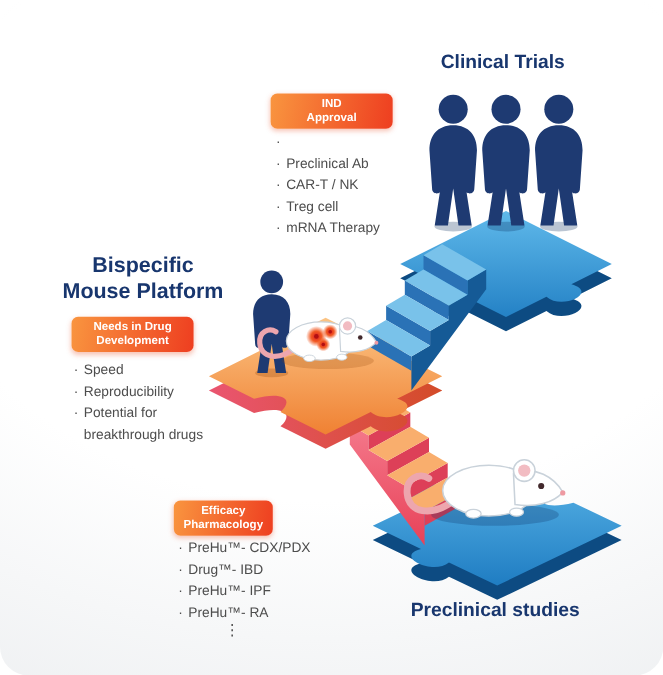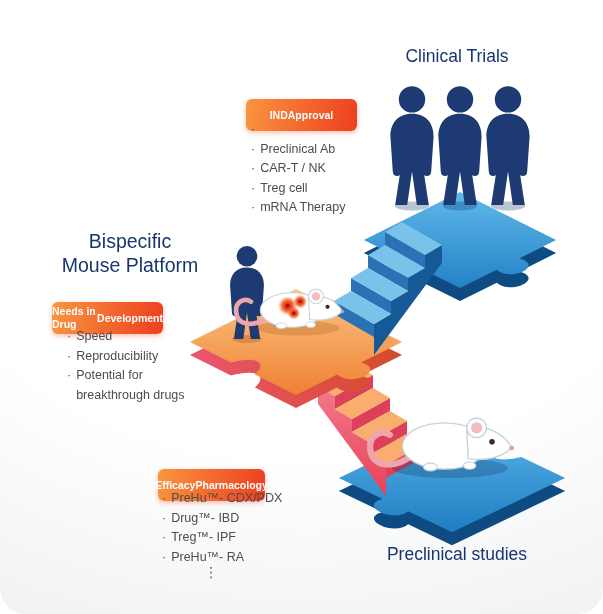--- a/index.html
+++ b/index.html
@@ -1,29 +1,29 @@
 <!DOCTYPE html>
 <html style="--navy: #18366e; --badge-start: #f9953f; --badge-end: #ee3e20; --list-text: #4d4d4d; --blue: #2b8ed2; --orange: #f0812f; --pink: #ec4d61;"><head>
 <meta charset="utf-8">
 <style>
   html,body{margin:0;padding:0;background:#ffffff;font-family:"Liberation Sans",sans-serif;}
   .canvas{position:relative;width:603px;height:614px;border-radius:26px;overflow:hidden;
           background:radial-gradient(120% 85% at 50% 30%, #ffffff 52%, #edeff1 100%);}
   .scene{position:absolute;left:0;top:0;}
-  .title{position:absolute;font-weight:normal;color:var(--navy,#18366e);}
+  .title{position:absolute;font-weight:bold;color:var(--navy,#18366e);}
   .clinical{left:377px;top:46px;width:160px;text-align:center;font-size:17.5px;}
   .platform{left:40px;top:229px;width:180px;text-align:center;font-size:19.5px;line-height:24px;}
   .preclinical{left:367px;top:544px;width:160px;text-align:right;font-size:17.5px;}
   .badge{position:absolute;border-radius:6px;color:#fff;font-weight:bold;font-size:10.5px;line-height:13px;
-         display:flex;flex-direction:row;align-items:center;justify-content:center;
+         display:flex;flex-direction:column;align-items:center;justify-content:center;
          background:linear-gradient(100deg,var(--badge-start,#f9953f),var(--badge-end,#ee3e20));
-         box-shadow:0 2px 5px rgba(233,80,40,.35);margin-top:14px;}
+         box-shadow:0 2px 5px rgba(233,80,40,.35);}
   .badge.ind{left:246px;top:85px;width:111px;height:32px;}
-  .badge.needs{left:52px;top:288px;width:111px;height:32px;}
-  .badge.efficacy{left:158px;top:455px;width:107px;height:32px;text-align:right;}
+  .badge.needs{left:65px;top:288px;width:111px;height:32px;}
+  .badge.efficacy{left:158px;top:455px;width:90px;height:32px;text-align:right;}
   .list{position:absolute;color:var(--list-text,#4d4d4d);font-size:12.5px;}
   .list .list-item{display:flex;gap:5px;line-height:19.5px;align-items:flex-start;}
   .bullet{flex:0 0 auto;}
   .ind-list{left:251px;top:120px;width:122px;}
   .needs-list{left:67px;top:327px;width:128px;}
   .efficacy-list{left:162px;top:489px;width:142px;}
   .vdots{position:absolute;left:196px;top:564px;width:30px;text-align:center;color:#555;font-size:14px;}
 </style>
 </head>
 <body>
@@ -213,21 +213,21 @@
       <div class="list-item">
         <span class="bullet">·</span>
         <span>PreHu™- CDX/PDX</span>
       </div>
       <div class="list-item">
         <span class="bullet">·</span>
         <span>Drug™- IBD</span>
       </div>
       <div class="list-item">
         <span class="bullet">·</span>
-        <span>Treg™- IPF</span>
+        <span>PreHu™- IPF</span>
       </div>
       <div class="list-item">
         <span class="bullet">·</span>
         <span>PreHu™- RA</span>
       </div>
     </div>
   <div class="vdots">⋮</div>
 
 </div>
 

